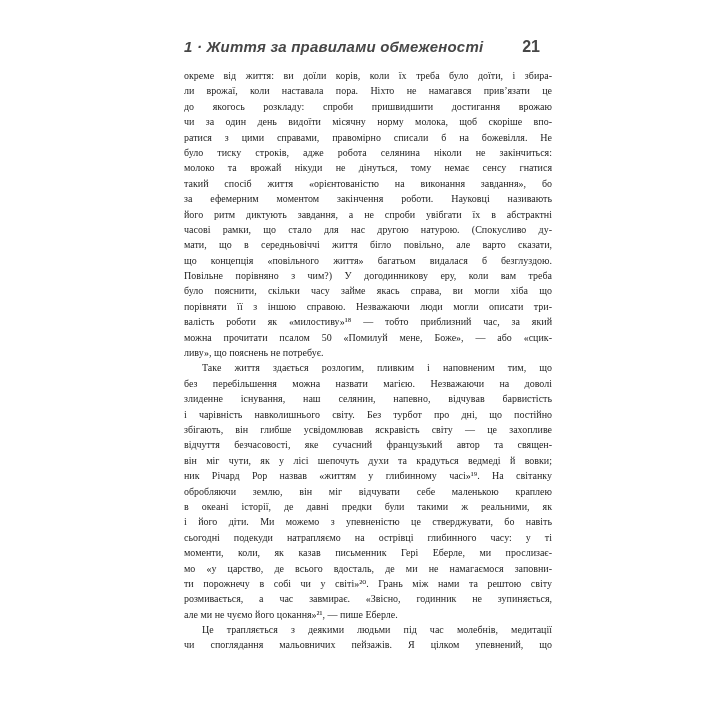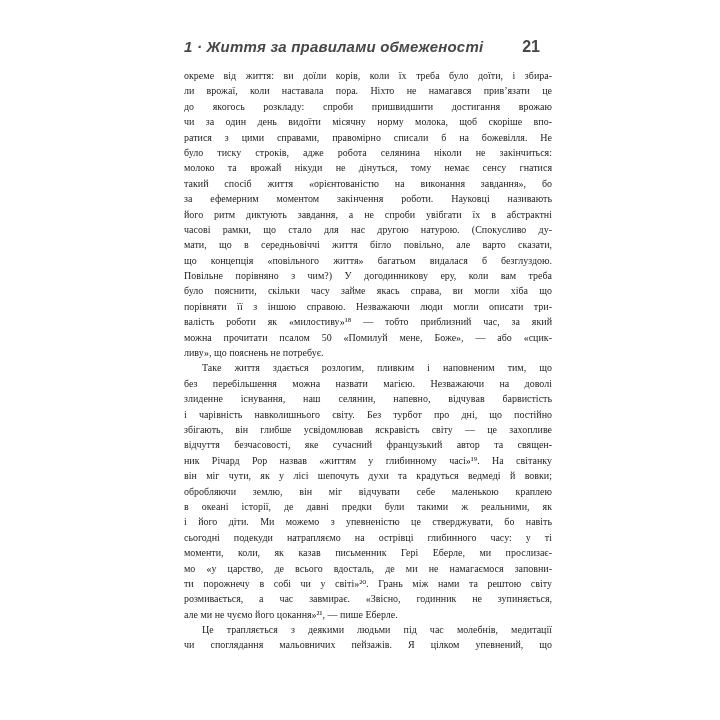--- a/index.html
+++ b/index.html
@@ -74,22 +74,22 @@
     <div class="line">порівняти її з іншою справою. Незважаючи люди могли описати три-</div>
     <div class="line">валість роботи як «милостиву»¹⁸ — тобто приблизний час, за який</div>
     <div class="line">можна прочитати псалом 50 «Помилуй мене, Боже», — або «сцик-</div>
     <div class="line para-end">ливу», що пояснень не потребує.</div>
     <div class="line indent">Таке життя здається розлогим, пливким і наповненим тим, що</div>
     <div class="line">без перебільшення можна назвати магією. Незважаючи на доволі</div>
     <div class="line">злиденне існування, наш селянин, напевно, відчував барвистість</div>
     <div class="line">і чарівність навколишнього світу. Без турбот про дні, що постійно</div>
     <div class="line">збігають, він глибше усвідомлював яскравість світу — це захопливе</div>
     <div class="line">відчуття безчасовості, яке сучасний французький автор та священ-</div>
+    <div class="line">він міг чути, як у лісі шепочуть духи та крадуться ведмеді й вовки;</div>
     <div class="line">ник Річард Рор назвав «життям у глибинному часі»¹⁹. На світанку</div>
-    <div class="line">він міг чути, як у лісі шепочуть духи та крадуться ведмеді й вовки;</div>
     <div class="line">обробляючи землю, він міг відчувати себе маленькою краплею</div>
     <div class="line">в океані історії, де давні предки були такими ж реальними, як</div>
     <div class="line">і його діти. Ми можемо з упевненістю це стверджувати, бо навіть</div>
     <div class="line">сьогодні подекуди натрапляємо на острівці глибинного часу: у ті</div>
     <div class="line">моменти, коли, як казав письменник Гері Еберле, ми прослизає-</div>
     <div class="line">мо «у царство, де всього вдосталь, де ми не намагаємося заповни-</div>
     <div class="line">ти порожнечу в собі чи у світі»²⁰. Грань між нами та рештою світу</div>
     <div class="line">розмивається, а час завмирає. «Звісно, годинник не зупиняється,</div>
     <div class="line para-end">але ми не чуємо його цокання»²¹, — пише Еберле.</div>
     <div class="line indent">Це трапляється з деякими людьми під час молебнів, медитації</div>

